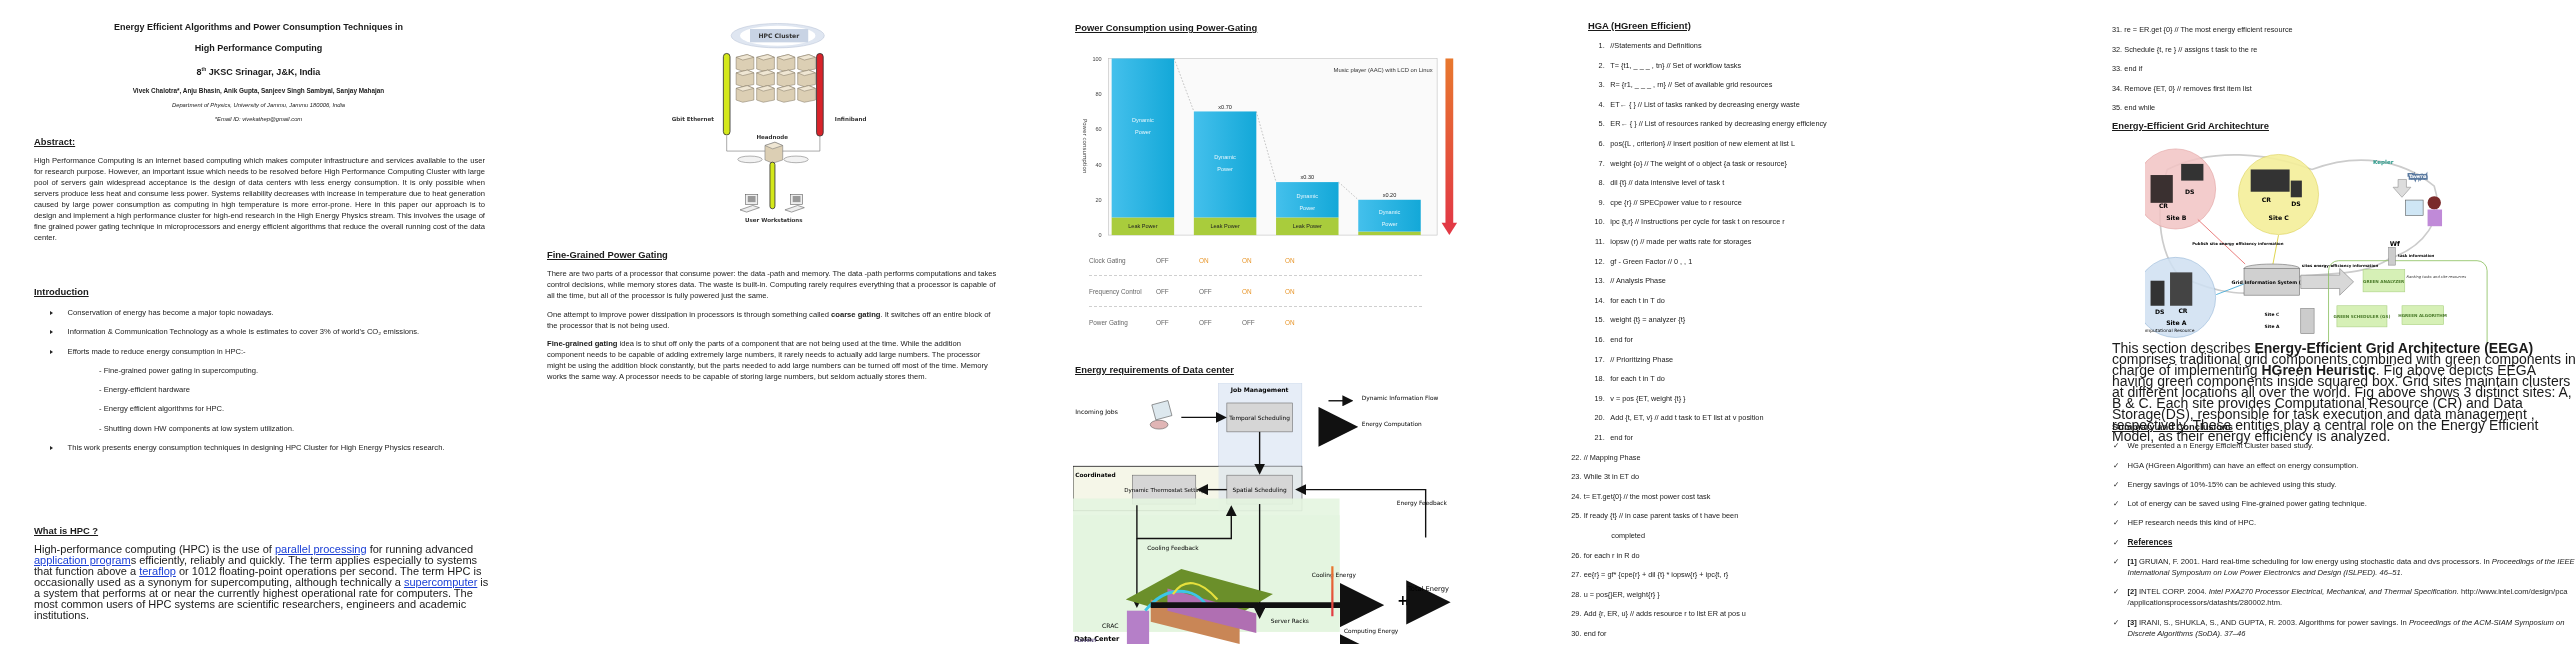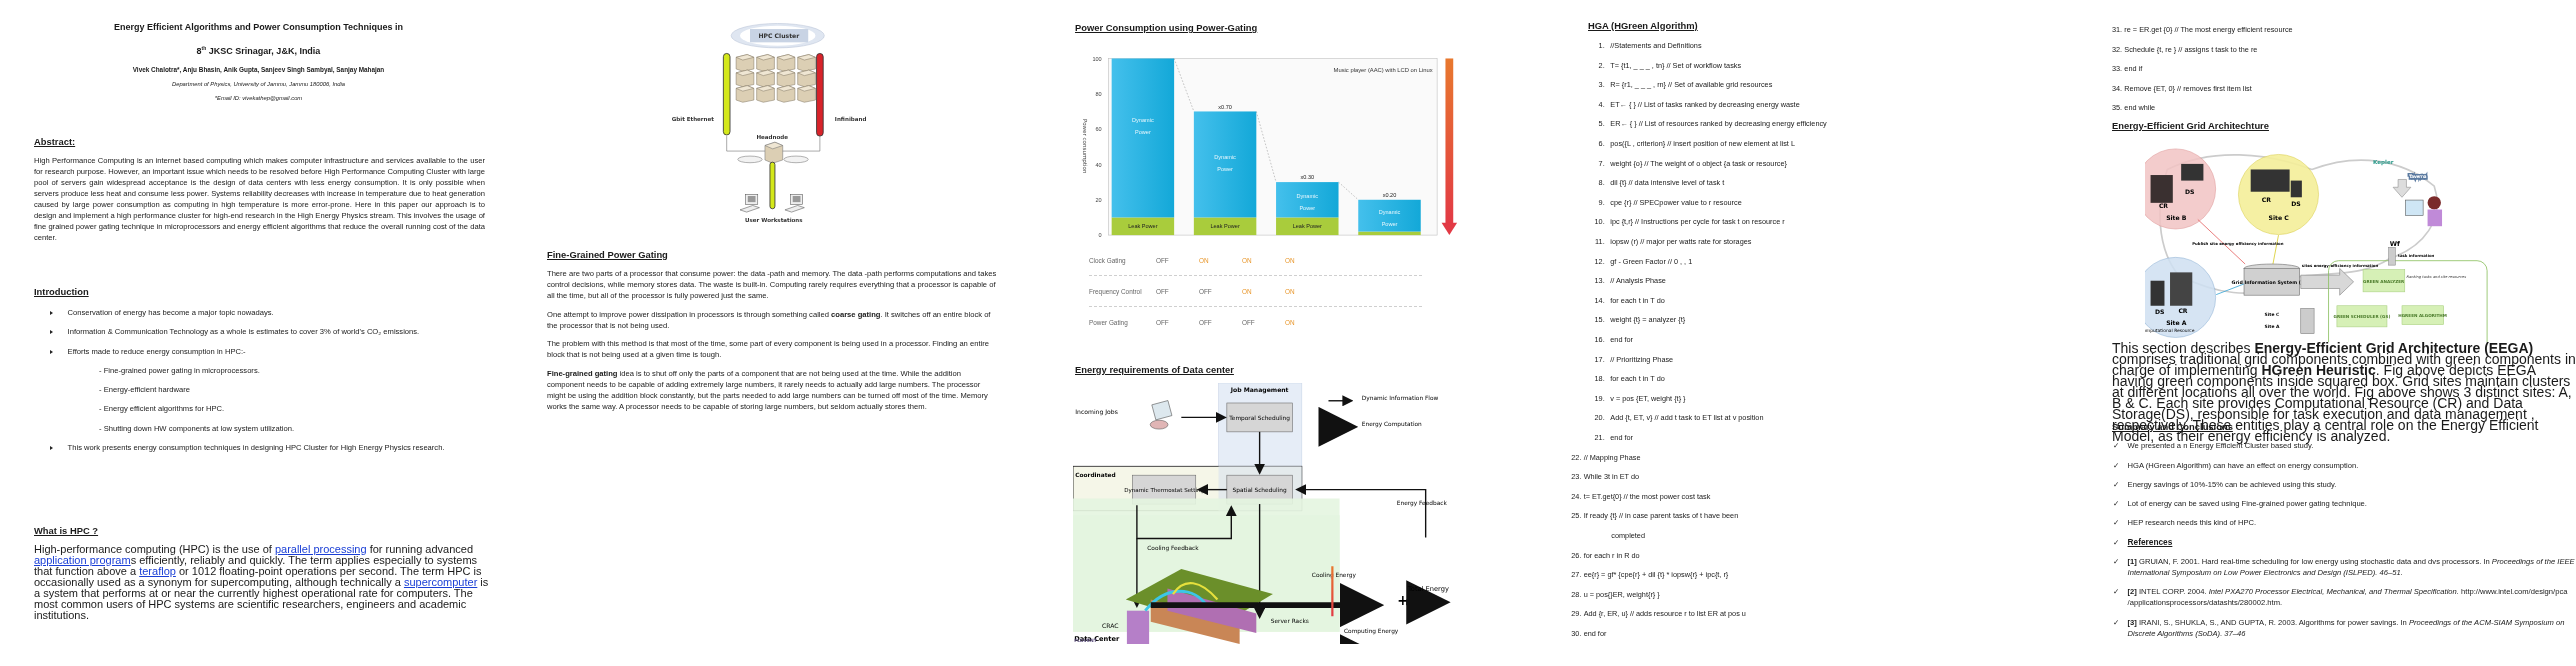--- a/index.html
+++ b/index.html
@@ -66,20 +66,21 @@
   .chk .ck { width: 15.6px; flex: none; padding-left: 1.1px; }
   .chk .ref-h { font-weight: bold; text-decoration: underline; font-size: 8.3px; }
   .chk .refnum { font-weight: bold; }
   .chk i { font-style: italic; }
 </style>
 </head>
 <body>
 
 <div id="title-block" class="abs">
   <div class="t1">Energy Efficient Algorithms and Power Consumption Techniques in</div>
+  <div class="t1">High Performance Computing</div>
   <div class="t1"><span>8</span><sup style="font-size:5px">th</sup><span> JKSC Srinagar, J&amp;K, India</span></div>
   <div class="auth">Vivek Chalotra*, Anju Bhasin, Anik Gupta, Sanjeev Singh Sambyal, Sanjay Mahajan</div>
   <div class="aff">Department of Physics, University of Jammu, Jammu 180006, India</div>
   <div class="mail">*Email ID: vivekathep@gmail.com</div>
 </div>
 
 <div id="abstract" class="abs">
   <div class="h2">Abstract:</div>
   <div class="p just">High Performance Computing is an internet based computing which makes computer infrastructure and services available to the user for research purpose. However, an important issue which needs to be resolved before High Performance Computing Cluster with large pool of servers gain widespread acceptance is the design of data centers with less energy consumption. It is only possible when servers produce less heat and consume less power. Systems reliability decreases with increase in temperature due to heat generation caused by large power consumption as computing in high temperature is more error-prone. Here in this paper our approach is to design and implement a high performance cluster for high-end research in the High Energy Physics stream. This involves the usage of fine grained power gating technique in microprocessors and energy efficient algorithms that reduce the overall running cost of the data center.</div>
 </div>
@@ -92,21 +93,21 @@
         <span class="txt">Conservation of energy has become a major topic nowadays.</span>
       </div>
     <div class="intro-item">
         <span class="arr"><span></span></span>
         <span class="txt">Information &amp; Communication Technology as a whole is estimates to cover 3% of world's CO₂ emissions.</span>
       </div>
     <div class="intro-item">
         <span class="arr"><span></span></span>
         <span class="txt">Efforts made to reduce energy consumption in HPC:-</span>
       </div>
-    <div class="sub-item"> - Fine-grained power gating in microprocessors.</div>
+    <div class="sub-item"> - Fine-grained power gating in supercomputing.</div>
     <div class="sub-item">- Energy-efficient hardware</div>
     <div class="sub-item">- Energy efficient algorithms for HPC.</div>
     <div class="sub-item">- Shutting down HW components at low system utilization.</div>
     <div class="intro-item">
         <span class="arr"><span></span></span>
         <span class="txt">This work presents energy consumption techniques in designing HPC Cluster for High Energy Physics research.</span>
       </div>
   </div>
 </div>
 
@@ -195,21 +196,20 @@
         <polygon points="218,338 241,330 253,334 230,342" fill="#eee" stroke="#555"></polygon>
       </g>
     <text x="198" y="359" font-family="DejaVu Sans, sans-serif" font-weight="bold" font-size="10" text-anchor="middle" fill="#333">User Workstations</text>
   </svg>
 </div>
 
 <div id="finegrain" class="abs">
   <div class="h2">Fine-Grained Power Gating</div>
   <div class="p">There are two parts of a processor that consume power: the data -path and memory. The data -path performs computations and takes control decisions, while memory stores data. The waste is built-in. Computing rarely requires everything that a processor is capable of all the time, but all of the processor is fully powered just the same.</div>
   <div class="p"><span>One attempt to improve power dissipation in processors is through something called </span><b>coarse gating</b><span>. It switches off an entire block of the processor that is not being used.</span></div>
-  <div class="p">The problem with this method is that most of the time, some part of every component is being used in a processor. Finding an entire block that is not being used at a given time is tough.</div>
   <div class="p"><b>Fine-grained gating</b><span> idea is to shut off only the parts of a component that are not being used at the time. While the addition component needs to be capable of adding extremely large numbers, it rarely needs to actually add large numbers. The processor might be using the addition block constantly, but the parts needed to add large numbers can be turned off most of the time. Memory works the same way. A processor needs to be capable of storing large numbers, but seldom actually stores them.</span></div>
 </div>
 
 <div id="pg-title" class="abs h2">Power Consumption using Power-Gating</div>
 
 <div id="pg-chart" class="abs">
   <svg id="chart-svg" width="411" height="200" viewBox="0 0 740 360">
     <defs>
       <linearGradient id="dynGrad" x1="0" x2="1" y1="0" y2="0">
           <stop offset="0" stop-color="#44c0ec"></stop>
@@ -346,33 +346,33 @@
     <text x="584" y="400" font-size="24" font-weight="bold">+</text>
     <line x1="600" y1="455" x2="660" y2="455" stroke="#111" stroke-width="10" marker-end="url(#ah)" transform="translate(0,-60)"></line>
     <text x="640" y="375" font-size="12" text-anchor="middle">Total Energy</text>
     <text x="2" y="448" font-size="12" font-weight="bold" transform="translate(0,16)">Data Center</text>
     <text x="2" y="466" font-size="8" font-weight="bold" fill="#5a4d7a">FLOVENT</text>
     <rect x="465" y="330" width="4" height="90" fill="url(#arrowGrad)"></rect>
   </svg>
 </div>
 
 <div id="hga" class="abs">
-  <div class="h2">HGA (HGreen Algorithm)</div>
+  <div class="h2">HGA (HGreen Efficient)</div>
   <div id="hga-lines">
       <div class="alg-line"><span class="n">1.</span><span>//Statements and Definitions</span></div>
       <div class="alg-line"><span class="n">2.</span><span>T= {t1, _ _ _ , tn} // Set of workflow tasks</span></div>
       <div class="alg-line"><span class="n">3.</span><span>R= {r1, _ _ _ , rn} // Set of available grid resources</span></div>
       <div class="alg-line"><span class="n">4.</span><span>ET← { } // List of tasks ranked by decreasing energy waste</span></div>
       <div class="alg-line"><span class="n">5.</span><span>ER← { } // List of resources ranked by decreasing energy efficiency</span></div>
       <div class="alg-line"><span class="n">6.</span><span>pos({L , criterion} // insert position of new element at list L</span></div>
       <div class="alg-line"><span class="n">7.</span><span>weight {o} // The weight of o object {a task or resource}</span></div>
       <div class="alg-line"><span class="n">8.</span><span>dil {t} // data intensive level of task t</span></div>
       <div class="alg-line"><span class="n">9.</span><span>cpe {r} // SPECpower value to  r resource</span></div>
       <div class="alg-line"><span class="n">10.</span><span>ipc {t,r} // Instructions per cycle for task t on resource r</span></div>
-      <div class="alg-line"><span class="n">11.</span><span>iopsw (r) // major per watts rate  for storages</span></div>
+      <div class="alg-line"><span class="n">11.</span><span>iopsw (r) // made per watts rate  for storages</span></div>
       <div class="alg-line"><span class="n">12.</span><span>gf -  Green Factor // 0 , , 1</span></div>
       <div class="alg-line"><span class="n">13.</span><span>// Analysis Phase</span></div>
       <div class="alg-line"><span class="n">14.</span><span>for each t in T  do</span></div>
       <div class="alg-line"><span class="n">15.</span><span>weight {t} = analyzer {t}</span></div>
       <div class="alg-line"><span class="n">16.</span><span>end for</span></div>
       <div class="alg-line"><span class="n">17.</span><span>// Prioritizing Phase</span></div>
       <div class="alg-line"><span class="n">18.</span><span>for each t in T do</span></div>
       <div class="alg-line"><span class="n">19.</span><span>v = pos  {ET, weight {t} }</span></div>
       <div class="alg-line"><span class="n">20.</span><span>Add {t, ET, v} // add t task to ET list at v position</span></div>
       <div class="alg-line"><span class="n">21.</span><span>end for</span></div>

